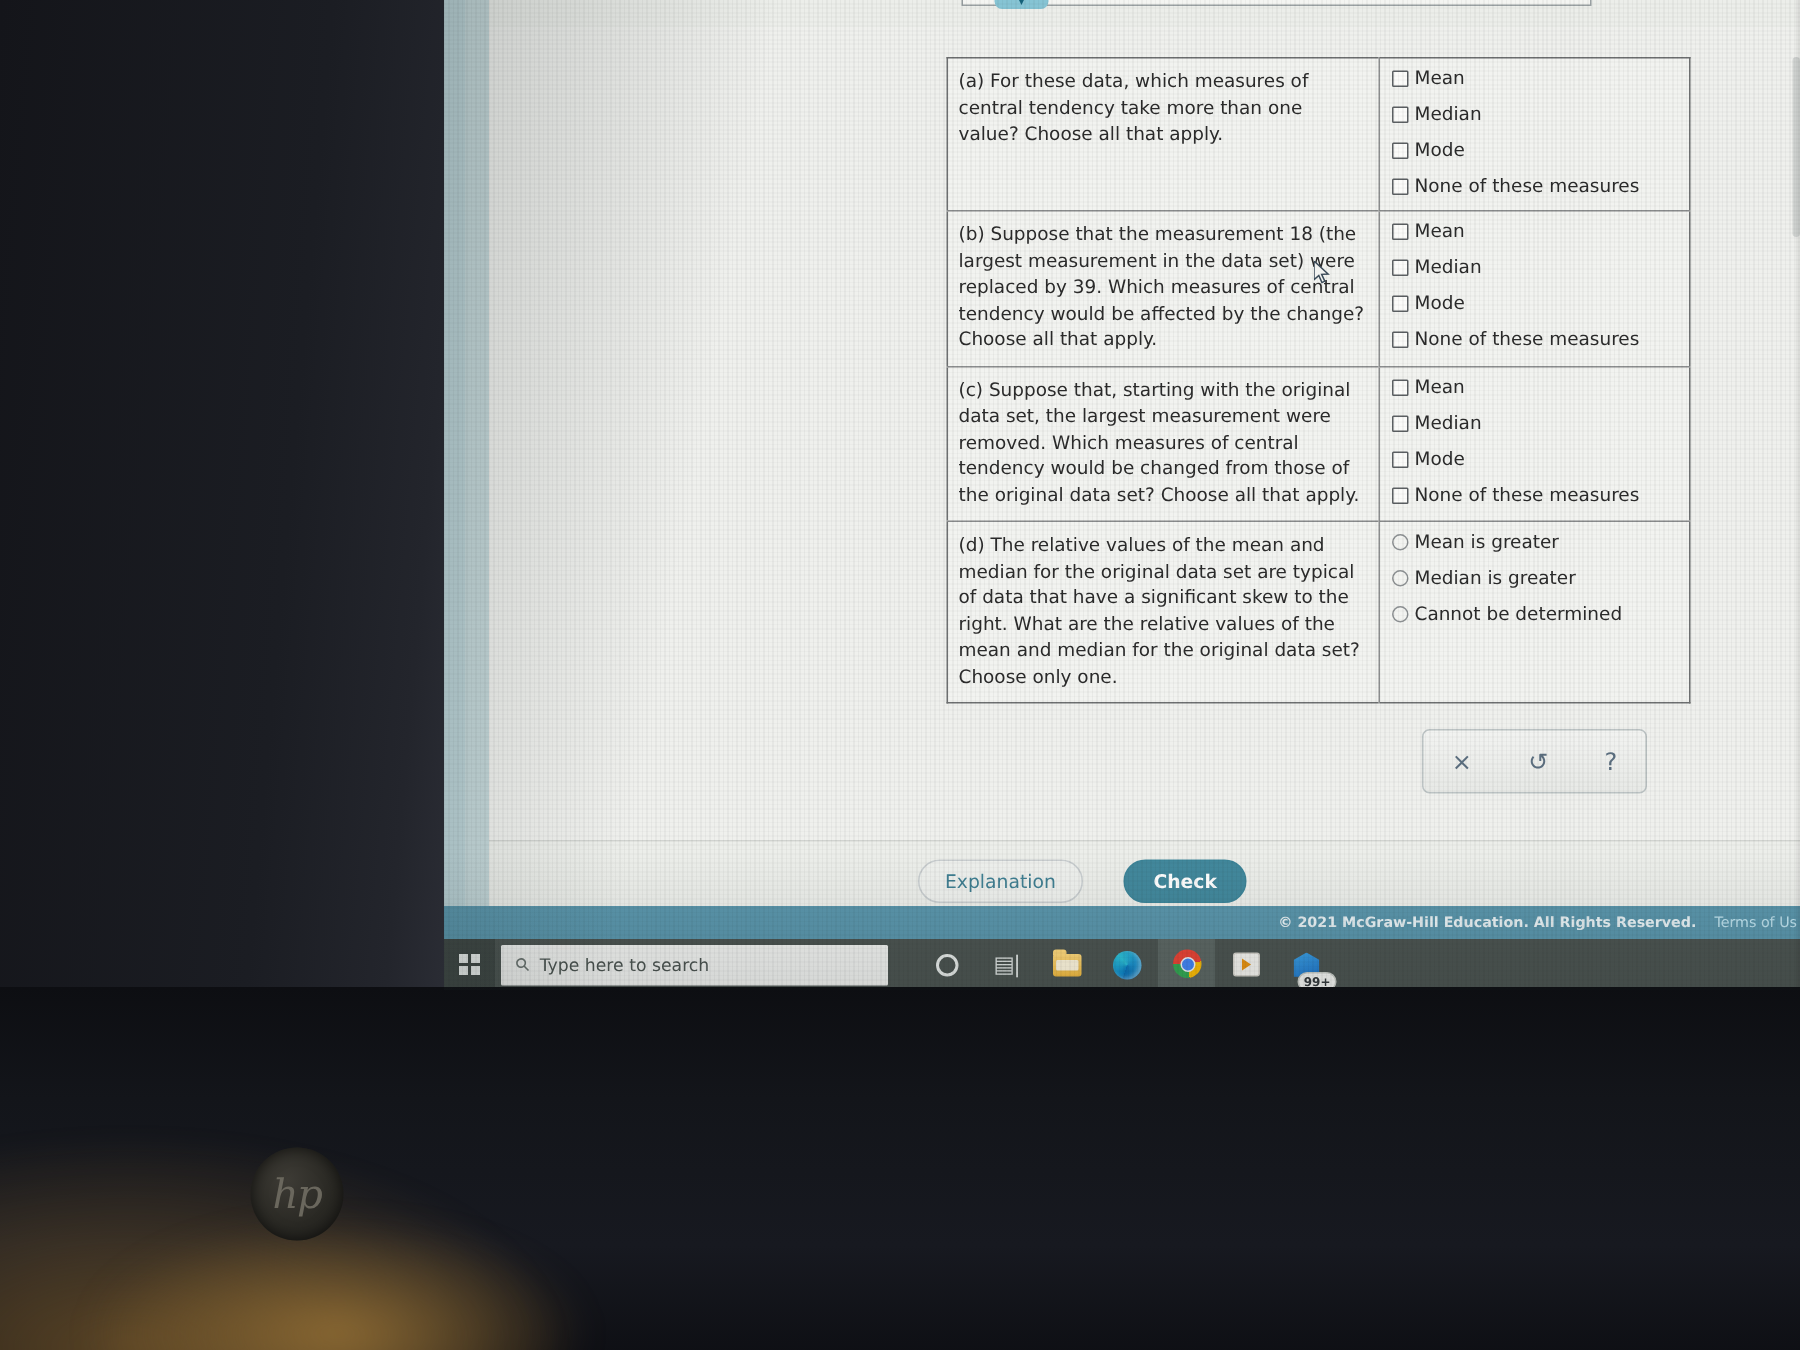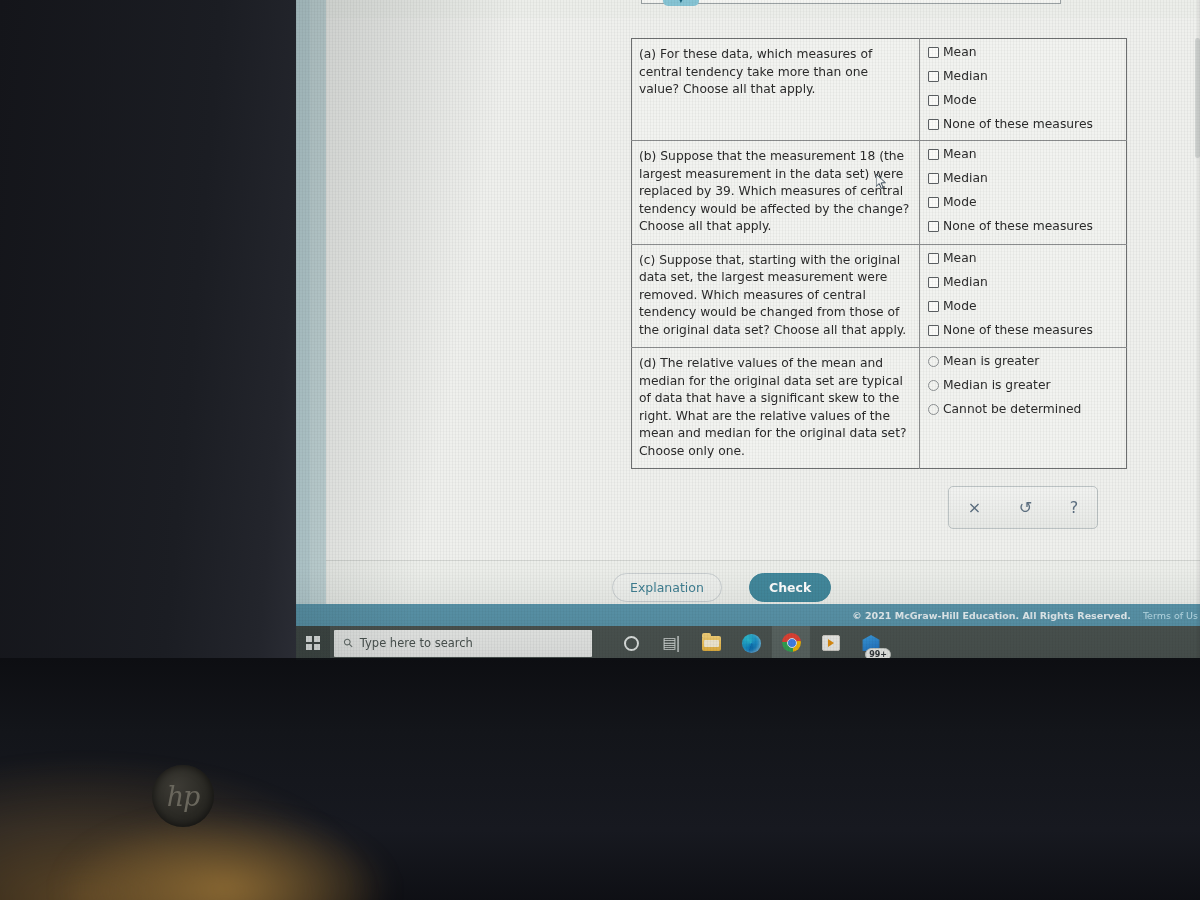--- a/index.html
+++ b/index.html
@@ -30,21 +30,21 @@
   }
   .bezel-left {
     position:absolute; left:0; top:0; width:300px; height:660px;
     background: linear-gradient(95deg,#14151a 0%, #1b1d23 62%, #23252c 88%, #2b2d35 100%);
   }
   .bezel-bottom {
     position:absolute; left:0; top:658px; width:1200px; height:246px;
     background: linear-gradient(180deg,#0d0e12 0%, #13151a 30%, #171920 70%, #0e0f14 100%);
   }
   .hp-logo {
-    position:absolute; left:152px; top:765px; width:62px; height:62px;
+    position:absolute; left:167px; top:765px; width:62px; height:62px;
     border-radius:50%;
     background: radial-gradient(circle at 40% 35%, #3d3b35 0%, #2a2924 55%, #1c1b18 100%);
     display:flex; align-items:center; justify-content:center;
     color:#6a675d; font-style: italic; font-size:27px; font-family:"DejaVu Serif", serif;
     letter-spacing:-1px;
     box-shadow: inset 0 0 10px rgba(0,0,0,.6);
   }
 
   
   #screen {

